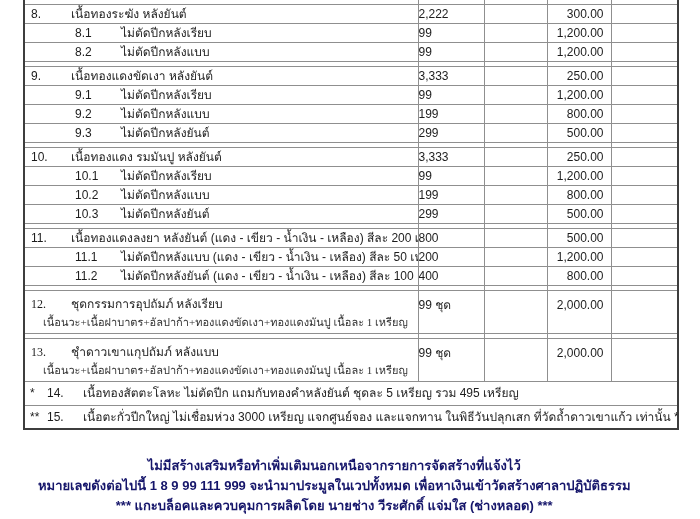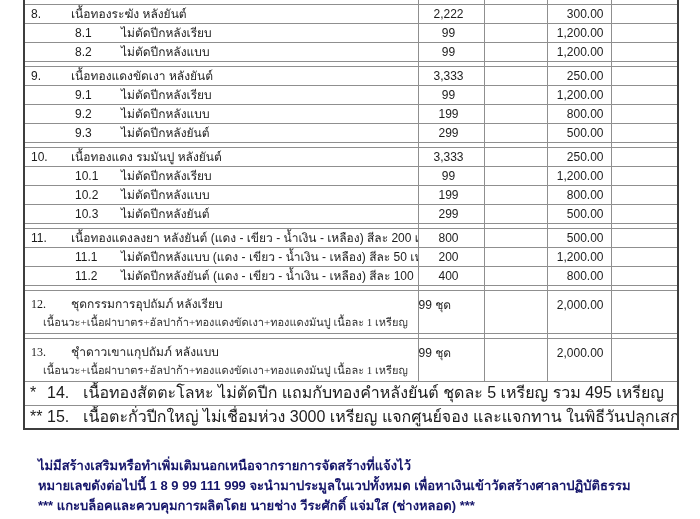--- a/index.html
+++ b/index.html
@@ -48,41 +48,42 @@
 
   tr.tall .c-item { padding-top:6px;font-family:Liberation Serif, serif; }
   .row-subdesc {
     font-size:11px;
     color:#333333;
     margin-left:18px;
     margin-top:6px;
     line-height:11px;
   }
 
-  .c-qty   { text-align:center; padding-right:5px; font-size:11.5px; }
+  .c-qty   { text-align:left; padding-right:5px; font-size:11.5px; }
   .c-price { text-align:right; padding-right:7px; font-size:11.5px; }
   tr.tall .c-qty { text-align:left; padding-right:0; padding-top:7px; }
   tr.tall .c-price { padding-top:7px; }
 
   tr.note-row td {
     height:24px;
-    font-size:16px;
+    font-size:12px;
     line-height:14px;
   }
   .note-prefix { display:inline-block; margin-left:5px; width:17px; }
   .note-no     { display:inline-block; width:36px; }
 
   
   .footer {
     position:absolute;
     left:38px; top:456px;
     font-size:13px;
     font-weight:bold;
     line-height:20px;
     white-space:nowrap;
+    text-align:center;
   }
 </style>
 </head>
 <body>
 
 <div class="page">
 
   <table class="price-table">
     <colgroup>
       <col style="width:394px">

